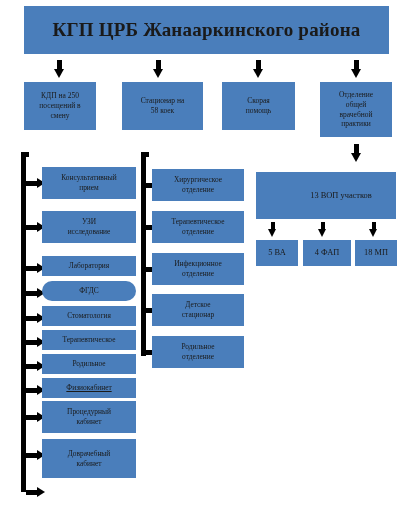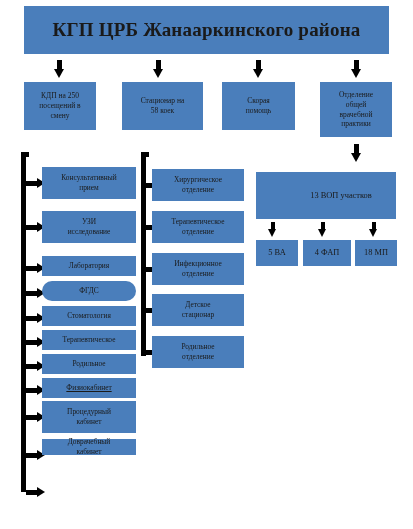--- a/index.html
+++ b/index.html
@@ -230,21 +230,21 @@
   <div class="box box-l2" style="left:42px; top:354px; width:94px; height:20px;">
     <span class="lbl">Родильное</span>
   </div>
   <div class="box box-l2" style="left:42px; top:378px; width:94px; height:20px;text-decoration:underline;">
     <span class="lbl">Физиокабинет</span>
   </div>
   <div class="box box-l2" style="left:42px; top:401px; width:94px; height:32px;">
     <span class="lbl">Процедурный
 кабинет</span>
   </div>
-  <div class="box box-l2" style="left:42px; top:439px; width:94px; height:16px;">
+  <div class="box box-l2" style="left:42px; top:439px; width:94px; height:39px;">
     <span class="lbl">Доврачебный
 кабинет</span>
   </div>
 
   <div class="trunk" style="left:141px; top:152px; height:204px;"></div>
   <div class="trunk-cap" style="left:141px; top:152px; width:8px;"></div>
 
   <div class="branch" style="left:146px; top:180px; width:19px;">
     <div class="bshaft" style="width:12px;"></div>
       <div class="bhead" style="left:11px;"></div>

